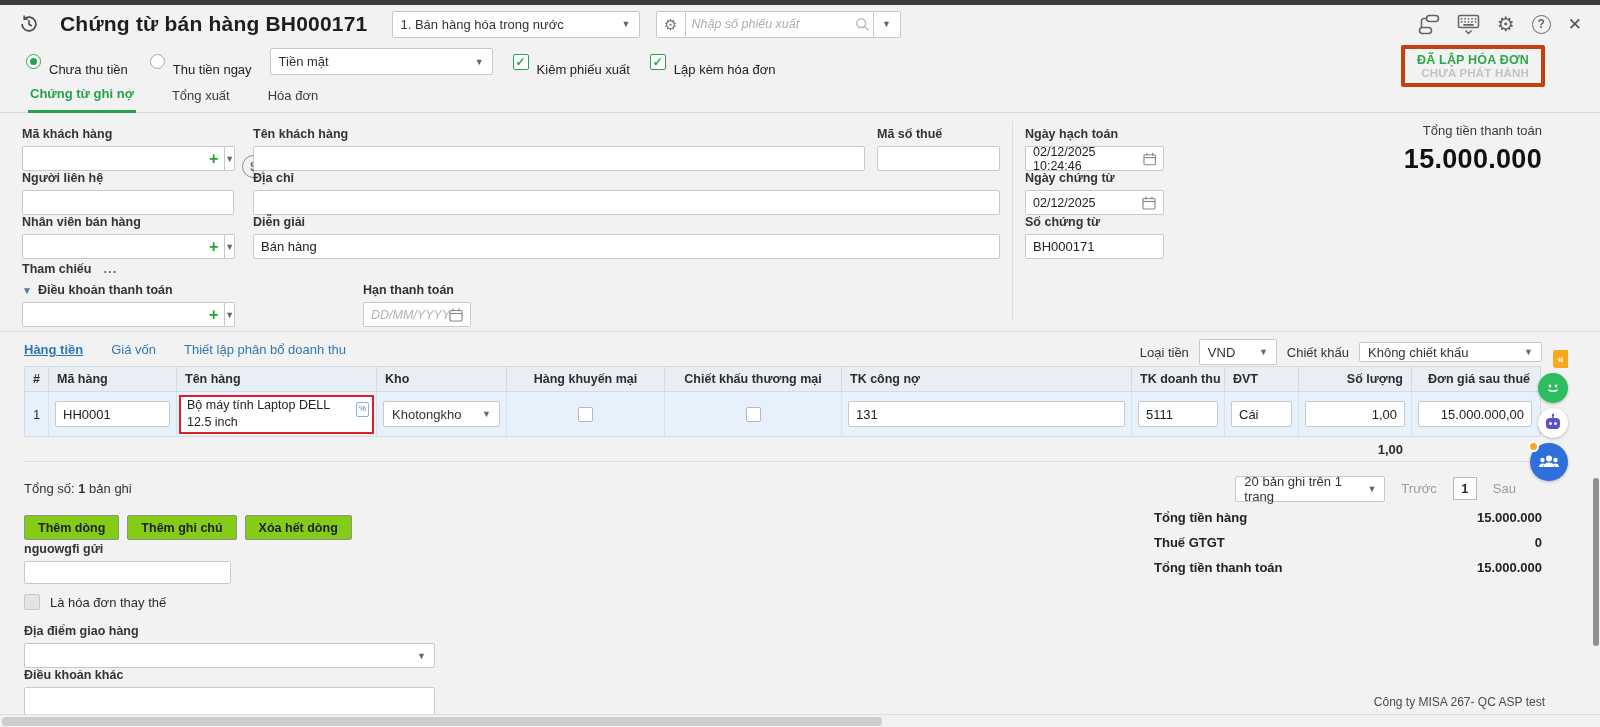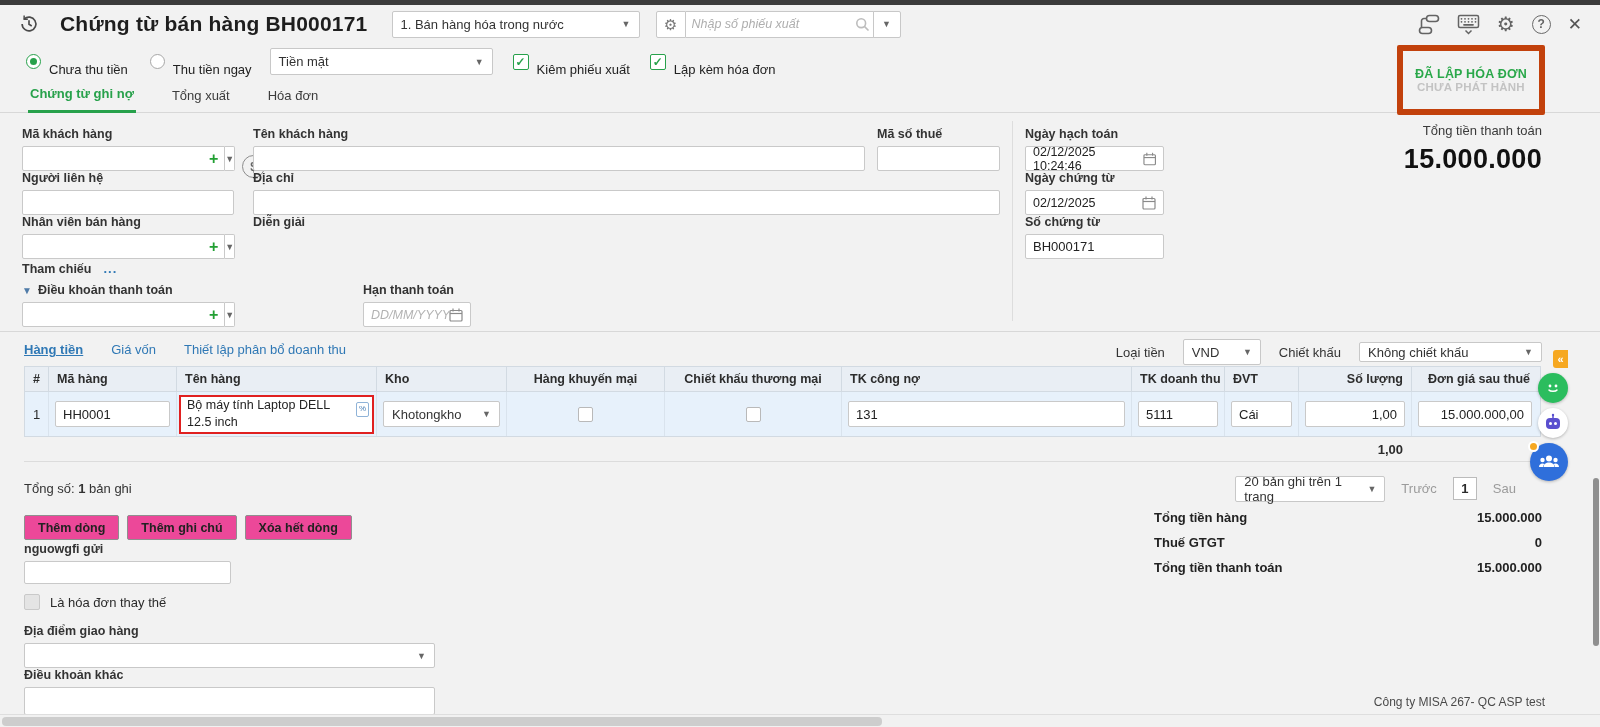--- a/index.html
+++ b/index.html
@@ -27,21 +27,21 @@
   
   .optrow{height:37px;display:flex;align-items:center;padding:0 26px;position:relative}
   .radio{width:15px;height:15px;border-radius:50%;border:1px solid #a7a7a7;background:#fff;display:inline-block;position:relative;flex:none}
   .radio.sel-on{border-color:#27a14b}
   .radio.sel-on::after{content:"";position:absolute;inset:3px;border-radius:50%;background:#27a14b}
   .olabel{margin:16px 0 0 8px;color:#222}
   .cb{width:16px;height:16px;border:1px solid #a7a7a7;background:#fff;border-radius:2px;flex:none;display:flex;align-items:center;justify-content:center}
   .cb.on{border-color:#27a14b;color:#27a14b;font-size:12px;font-weight:700}
   .cb.dis{background:#e4e4e4;border-color:#c9c9c9}
   .pay-sel{width:223px;margin-left:18px}
-  .badge{position:absolute;right:55px;top:2px;border:6px solid #c2410c;background:transparent;padding:16px 12px;text-align:center;border-radius:2px}
+  .badge{position:absolute;right:55px;top:2px;border:4px solid #c2410c;background:transparent;padding:4px 12px;text-align:right;border-radius:2px}
   .badge .b1{color:#2aa84a;font-weight:700;font-size:12.5px;letter-spacing:.2px}
   .badge .b2{color:#c3c3c3;font-weight:700;font-size:11.5px;letter-spacing:.2px}
   
   .tabs{height:33px;display:flex;align-items:flex-end;padding-left:28px;gap:34px;border-bottom:1px solid #d8d8d8}
   .tab{padding:0 2px 9px;color:#3c3c3c;cursor:pointer}
   .tab.active{color:#27a14b;font-weight:700;border-bottom:3px solid #27a14b;margin-bottom:-1px}
   
   .formarea{position:relative;height:218px}
   .fld{position:absolute}
   .lbl{font-size:12.5px;font-weight:700;color:#333;margin-bottom:5px;white-space:nowrap}
@@ -61,21 +61,21 @@
   .grand .gval{font-size:27px;font-weight:800;color:#111;margin-top:6px;letter-spacing:.3px}
   .ref{position:absolute;left:22px;top:148px;display:flex;align-items:center;gap:12px}
   .dots{color:#2f78b5;font-weight:700;letter-spacing:1px;cursor:pointer}
   .terms-lbl{display:flex;align-items:center;gap:6px}
   .tri{color:#4f7ba8;font-size:10px}
   
   .items{position:relative;border-top:1px solid #d8d8d8;height:382px}
   .subtabs{display:flex;align-items:center;padding:10px 24px 9px;gap:28px}
   .slink{color:#2f78b5;cursor:pointer}
   .slink.active{font-weight:700;text-decoration:underline}
-  .cur-controls{position:absolute;right:58px;top:7px;display:flex;align-items:center;gap:18px}
+  .cur-controls{position:absolute;right:58px;top:7px;display:flex;align-items:center;gap:10px}
   .cur-controls .clabel{color:#333}
   .cur-sel{width:78px;height:26px}
   .disc-sel{width:183px;height:20px}
   
   .tbl{margin-left:24px;width:1517px}
   .thead{display:flex;background:#e9eef4;border:1px solid #d2dae2;height:26px;align-items:center}
   .th{font-weight:700;font-size:12.5px;color:#2d2d2d;padding:0 8px;border-right:1px solid #d2dae2;height:100%;display:flex;align-items:center;white-space:nowrap;overflow:hidden}
   .th.c{justify-content:center}.th.r{justify-content:flex-end}
   .trow-item{display:flex;background:#e7f1fb;border:1px solid #d2dae2;border-top:none;height:45px;align-items:center}
   .td{padding:0 6px;border-right:1px solid #d9e3ed;height:100%;display:flex;align-items:center;overflow:visible}
@@ -89,21 +89,21 @@
   .sumqty{font-weight:700;text-align:right;padding-right:8px}
   
   .recrow{display:flex;align-items:center;margin:13px 24px 11px;position:relative;height:27px}
   .rectext{color:#333}
   .pager{position:absolute;right:60px;display:flex;align-items:center;gap:16px}
   .pagesel{width:150px;height:26px}
   .dim{color:#9b9b9b}
   .pagebox{width:24px;height:23px;border:1px solid #bbb;background:#fff;display:flex;align-items:center;justify-content:center;font-weight:700}
   
   .btnrow{display:flex;gap:8px;margin:13px 0 0 24px}
-  .btn{height:25px;padding:0 13px;border:1px solid #8f8f8f;background:#ec4899;border-radius:2px;font-family:"Liberation Sans",sans-serif;font-weight:700;font-size:12.5px;color:#222;cursor:pointer}
+  .btn{height:25px;padding:0 13px;border:1px solid #8f8f8f;background:#84cc16;border-radius:2px;font-family:"Liberation Sans",sans-serif;font-weight:700;font-size:12.5px;color:#222;cursor:pointer}
   
   .totals{position:absolute;right:58px;top:178px;width:388px}
   .trow{display:flex;justify-content:space-between;margin-bottom:10px;font-weight:700;font-size:13px;color:#222}
   
   .low{position:absolute;left:24px}
   .lowcb{display:flex;align-items:center;gap:10px}
   .company{position:absolute;right:55px;top:363px;font-size:12px;color:#4a4a4a}
   
   .widgets{position:absolute;right:32px;top:350px;display:flex;flex-direction:column;align-items:flex-end;gap:5px;z-index:5}
   .ctab{width:15px;height:18px;background:#f6a821;color:#fff;font-size:11px;font-weight:700;display:flex;align-items:center;justify-content:center;border-radius:3px 0 0 3px}
@@ -271,20 +271,21 @@
           <input style="">
           <span class="plus">+</span>
         </div>
       <div class="dbtn">
           <span class="caret" style="margin:0">▼</span>
         </div>
     </div>
   </div>
   <div class="fld" style="left:253px;top:102px;width:747px">
     <div class="lbl">Diễn giải</div>
+    <input class="inp" value="Bán hàng" style="">
   </div>
   <div class="fld" style="left:1025px;top:102px;width:139px">
     <div class="lbl">Số chứng từ</div>
     <input class="inp" value="BH000171" style="">
   </div>
 
   <div class="ref">
     <span class="lbl" style="margin:0">Tham chiếu</span>
     <span class="dots">...</span>
   </div>

